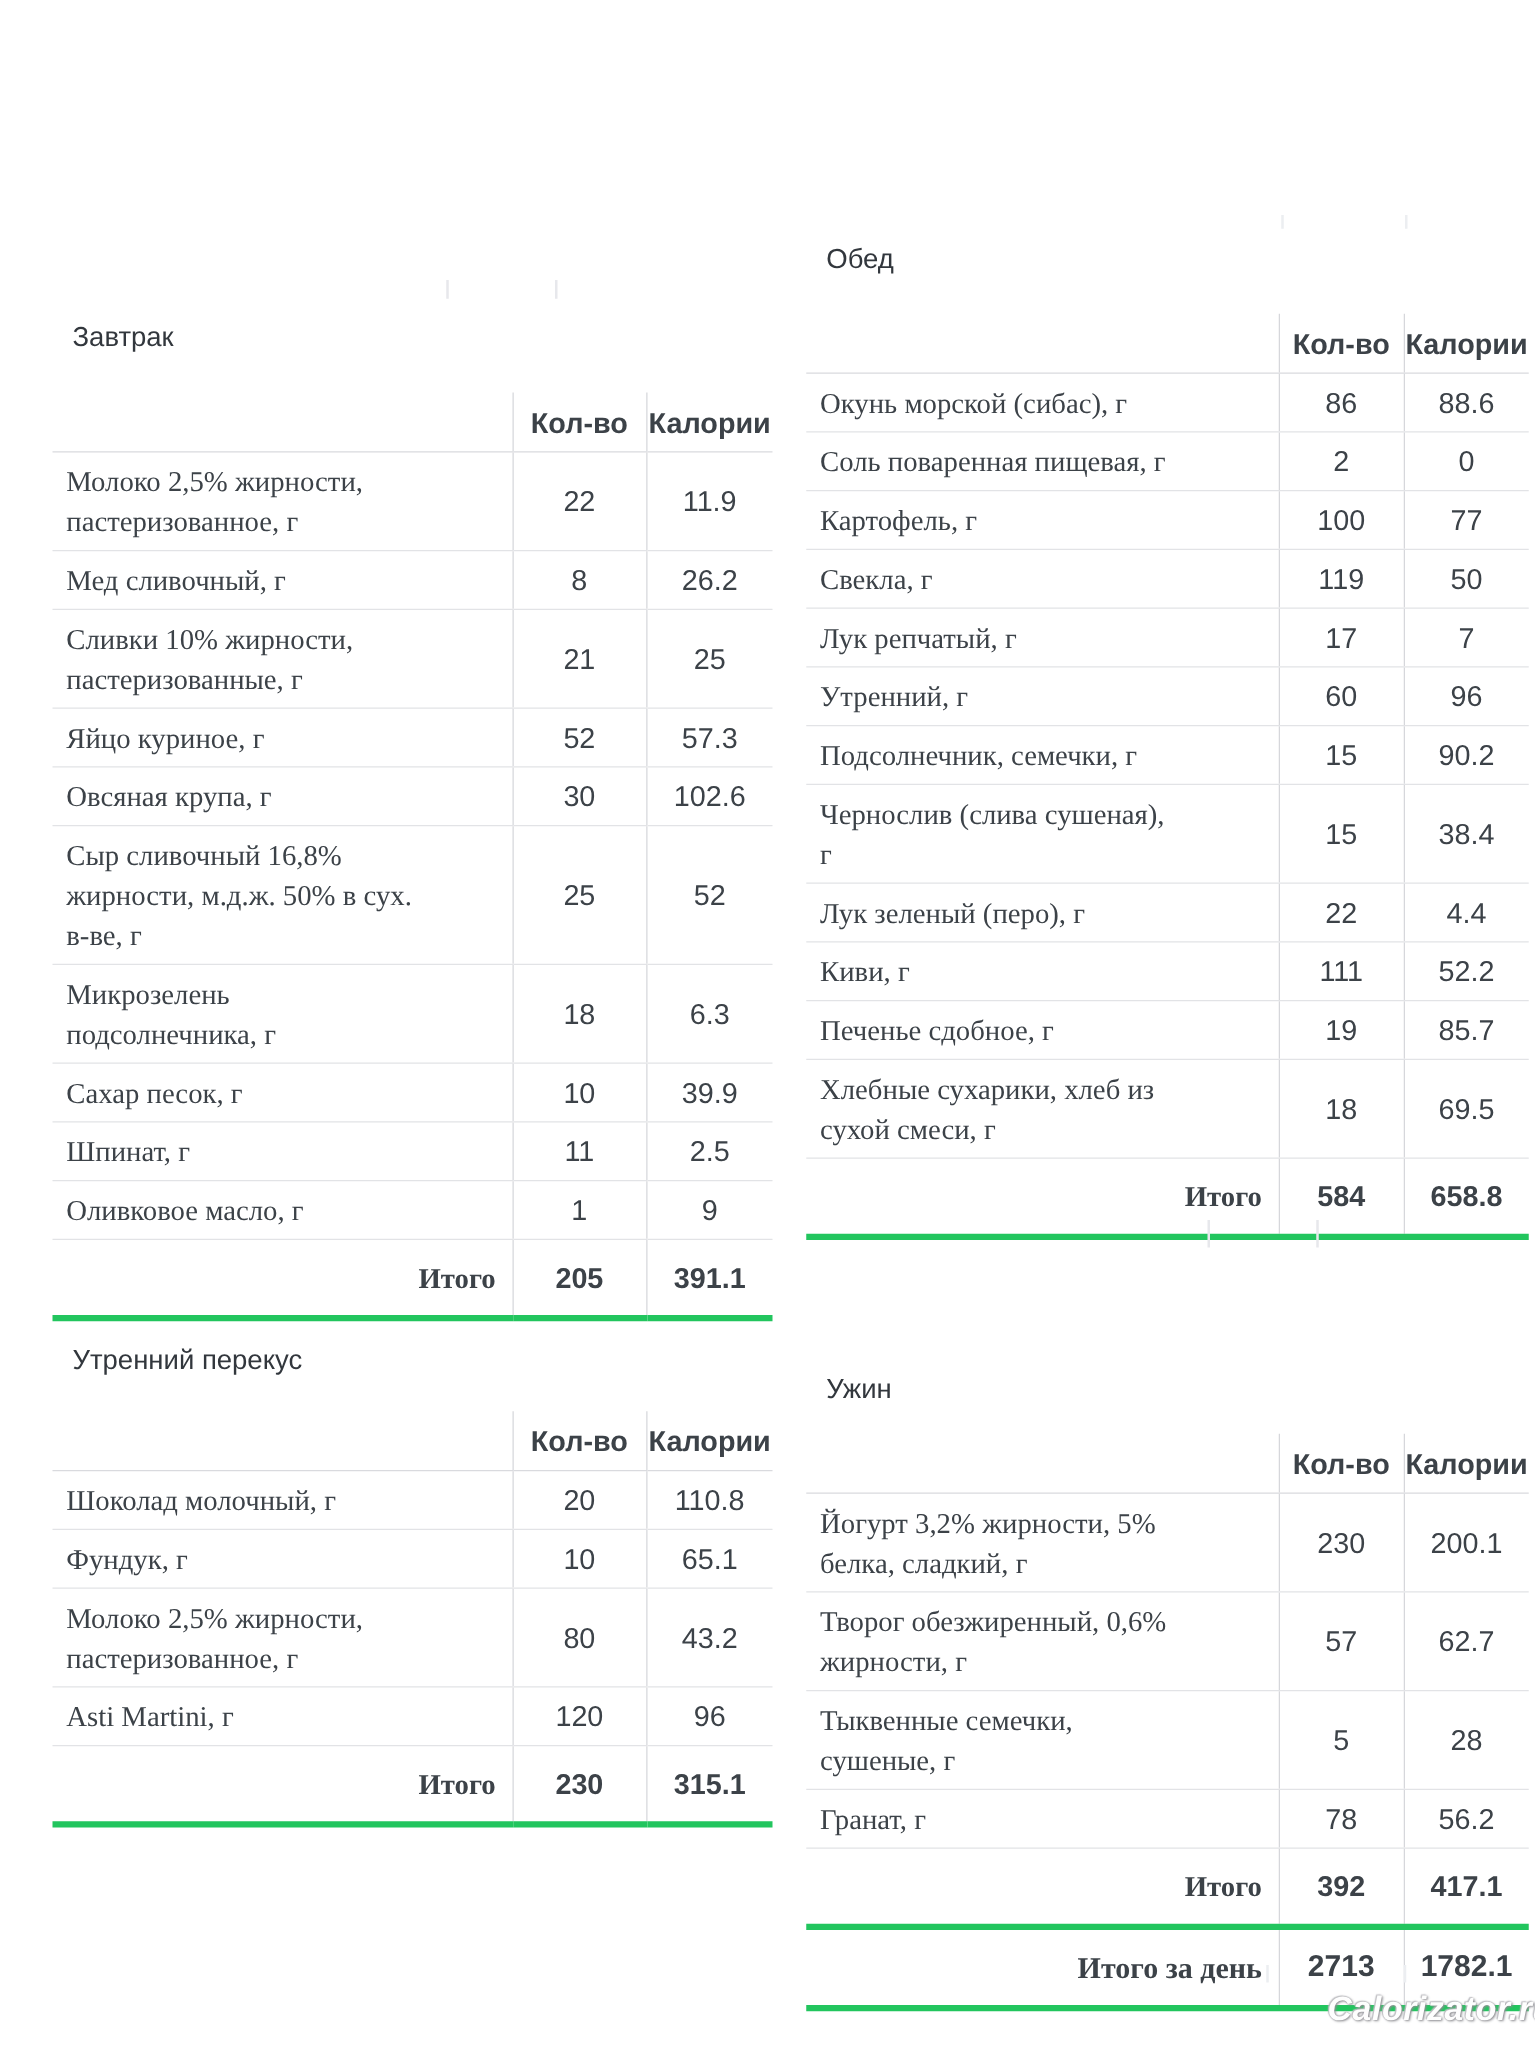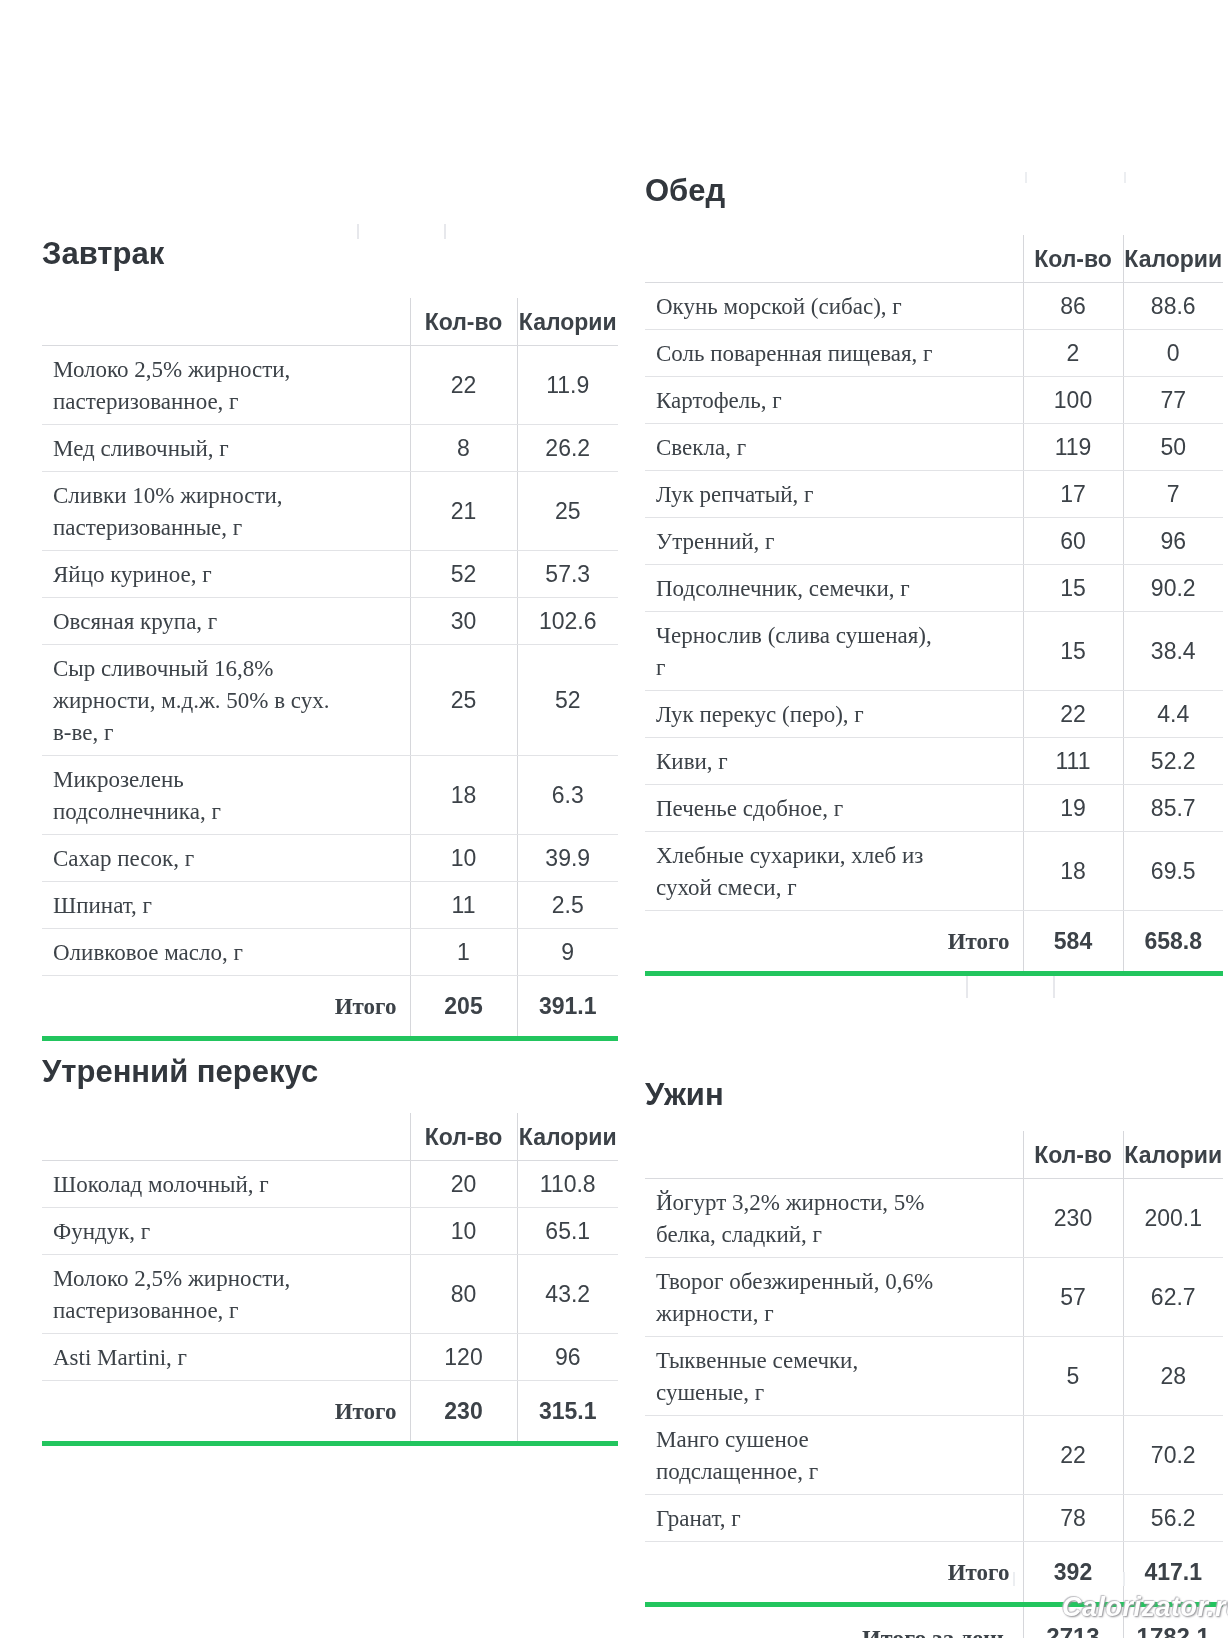--- a/index.html
+++ b/index.html
@@ -5,21 +5,21 @@
   html,body{margin:0;padding:0;}
   body{
     width:1228px;height:1638px;position:relative;overflow:hidden;
     background:#ffffff;color:#3c4248;
     font-family:"Liberation Sans","DejaVu Sans",sans-serif;
   }
   .col{position:absolute;}
   .col-left{left:42px;top:235px;width:576px;}
   .col-right{left:645px;top:172px;width:578px;}
   h2.meal-title{
-    margin:0;font-size:31px;line-height:38px;font-weight:700;color:#32373d;
+    margin:16px;font-size:22px;line-height:38px;font-weight:400;color:#32373d;
   }
   .m-breakfast h2.meal-title{margin-bottom:25px;}
   .m-snack h2.meal-title{margin-top:12px;margin-bottom:22px;}
   .m-lunch h2.meal-title{margin-bottom:25px;}
   .m-dinner h2.meal-title{margin-top:100px;margin-bottom:17px;}
   table.meal-table{border-collapse:collapse;table-layout:fixed;width:100%;}
   .col-left table.meal-table col.w-name{width:368px;}
   .col-left table.meal-table col.w-qty{width:107px;}
   .col-left table.meal-table col.w-cal{width:101px;}
   .col-right table.meal-table col.w-name{width:378px;}
@@ -249,21 +249,21 @@
     <td class="c-qty">15</td>
     <td class="c-cal">90.2</td>
   </tr>
           <tr>
     <td class="c-name">Чернослив (слива сушеная),
 г</td>
     <td class="c-qty">15</td>
     <td class="c-cal">38.4</td>
   </tr>
           <tr>
-    <td class="c-name">Лук перекус (перо), г</td>
+    <td class="c-name">Лук зеленый (перо), г</td>
     <td class="c-qty">22</td>
     <td class="c-cal">4.4</td>
   </tr>
           <tr>
     <td class="c-name">Киви, г</td>
     <td class="c-qty">111</td>
     <td class="c-cal">52.2</td>
   </tr>
           <tr>
     <td class="c-name">Печенье сдобное, г</td>
@@ -315,26 +315,20 @@
     <td class="c-qty">57</td>
     <td class="c-cal">62.7</td>
   </tr>
           <tr>
     <td class="c-name">Тыквенные семечки,
 сушеные, г</td>
     <td class="c-qty">5</td>
     <td class="c-cal">28</td>
   </tr>
           <tr>
-    <td class="c-name">Манго сушеное
-подслащенное, г</td>
-    <td class="c-qty">22</td>
-    <td class="c-cal">70.2</td>
-  </tr>
-          <tr>
     <td class="c-name">Гранат, г</td>
     <td class="c-qty">78</td>
     <td class="c-cal">56.2</td>
   </tr>
         </tbody>
       <tfoot>
         <tr class="row-total">
           <td class="c-name">Итого</td>
           <td class="c-qty">392</td>
           <td class="c-cal">417.1</td>

